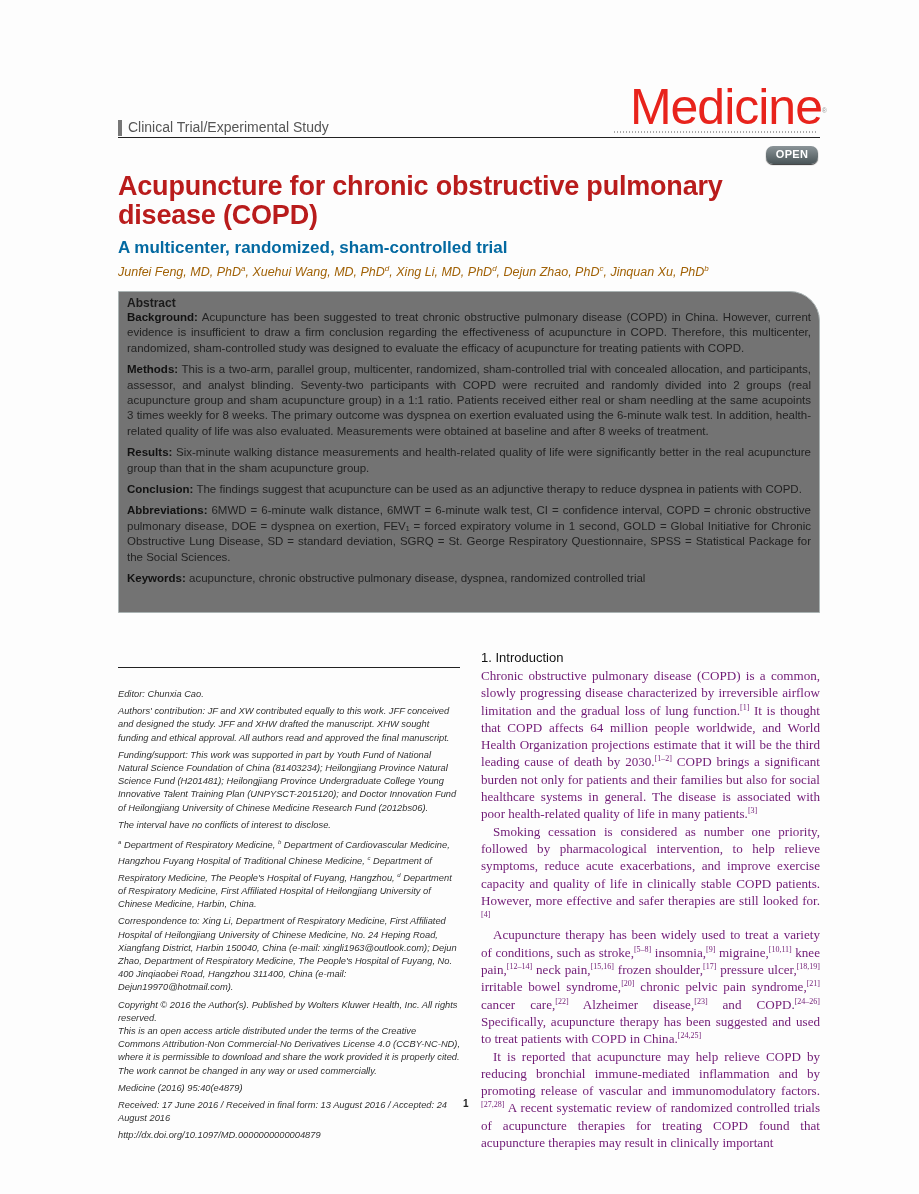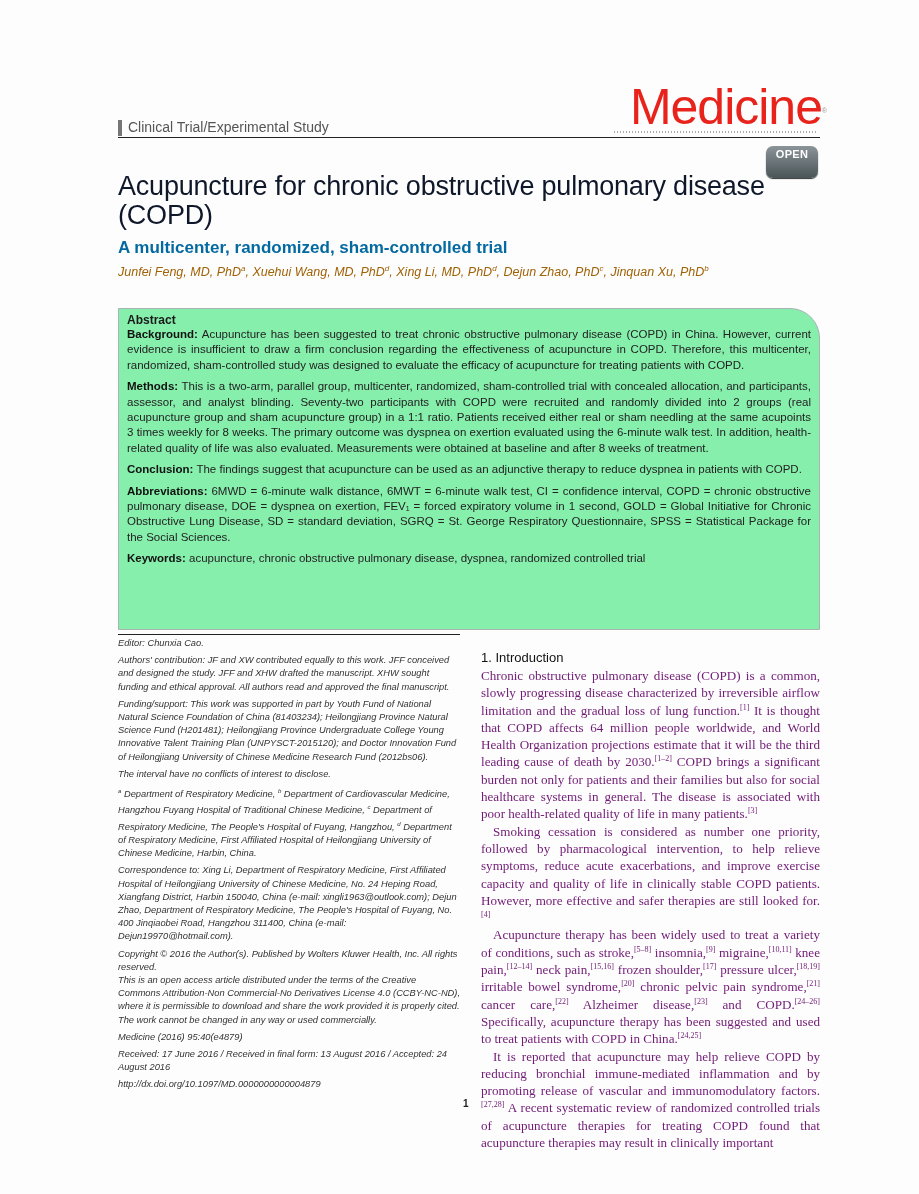--- a/index.html
+++ b/index.html
@@ -19,55 +19,55 @@
     line-height: 50px; text-align: right;
   }
   .logo .tm { position: absolute; right: -4px; top: 4px; font-size: 7px; color: #999; }
   .logo-dots {
     position: absolute; left: 613px; top: 131px; width: 205px; height: 2px;
     background-image: radial-gradient(circle, #aaa 0.7px, transparent 0.9px);
     background-size: 3px 2px;
   }
 
   .open-badge {
-    position: absolute; left: 766px; top: 146px; width: 52px; height: 32px;
+    position: absolute; left: 766px; top: 146px; width: 52px; height: 18px;
     border-radius: 7px;
     background: linear-gradient(#8b9498, #4a5558);
     color: #fff; font-size: 11px; font-weight: bold; text-align: center; line-height: 17px;
     box-shadow: 0 1px 1px #333; letter-spacing: 0.3px;
   }
 
   .title {
     position: absolute; left: 118px; top: 172px; width: 700px;
-    font-size: 27px; font-weight: normal; line-height: 29px; color: #0f172a; letter-spacing: -0.2px;
+    font-size: 27px; font-weight: bold; line-height: 29px; color: #b91c1c; letter-spacing: -0.2px;
   }
   .subtitle {
     position: absolute; left: 118px; top: 238px; width: 700px;
     font-size: 17px; font-weight: bold; color: #0369a1;
   }
   .authors {
     position: absolute; left: 118px; top: 264px; width: 720px;
     font-size: 12.5px; color: #a16207; font-style: italic;
   }
   .authors sup { font-size: 8px; }
 
   .abstract-box {
-    position: absolute; left: 118px; top: 308px; width: 702px; height: 322px;
-    background: #86efac; border: 1px solid #aab3b3; border-top-right-radius: 30px;
+    position: absolute; left: 118px; top: 291px; width: 702px; height: 322px;
+    background: #737373; border: 1px solid #aab3b3; border-top-right-radius: 30px;
     padding: 4px 8px 0 8px;
   }
   .abstract-box .heading { font-size: 12px; font-weight: bold; line-height: 14px; }
   .abstract-box p {
     font-size: 11.5px; line-height: 15.4px; text-align: justify; color: #222; margin-bottom: 6px;
   }
   .abstract-box p b { font-weight: bold; color: #111; }
 
   .left-notes {
-    position: absolute; left: 118px; top: 634px; width: 342px;
-    border-top: 1px solid #222; padding-top: 2px;
+    position: absolute; left: 118px; top: 667px; width: 342px;
+    border-top: 1px solid #222; padding-top: 20px;
     font-style: italic; font-size: 9.3px; line-height: 13.2px; color: #333;
   }
   .left-notes p { margin-bottom: 4px; }
   .left-notes sup { font-size: 6px; }
 
   .section-heading {
     position: absolute; left: 481px; top: 650px; font-size: 13px; font-weight: normal; color: #111;
   }
   .body-text {
     position: absolute; left: 481px; top: 667px; width: 339px;
@@ -101,20 +101,21 @@
 <h1 class="title">Acupuncture for chronic obstructive pulmonary disease (COPD)</h1>
 <h2 class="subtitle">A multicenter, randomized, sham-controlled trial</h2>
 
 <div class="authors" id="authors"><span>Junfei Feng, MD, PhD</span><sup>a</sup>, <span>Xuehui Wang, MD, PhD</span><sup>d</sup>, <span>Xing Li, MD, PhD</span><sup>d</sup>, <span>Dejun Zhao, PhD</span><sup>c</sup>, <span>Jinquan Xu, PhD</span><sup>b</sup></div>
 
 <div class="abstract-box">
   <div class="heading">Abstract</div>
   <div id="abstract-sections">
       <p><b>Background:</b><span> Acupuncture has been suggested to treat chronic obstructive pulmonary disease (COPD) in China. However, current evidence is insufficient to draw a firm conclusion regarding the effectiveness of acupuncture in COPD. Therefore, this multicenter, randomized, sham-controlled study was designed to evaluate the efficacy of acupuncture for treating patients with COPD.</span></p>
       <p><b>Methods:</b><span> This is a two-arm, parallel group, multicenter, randomized, sham-controlled trial with concealed allocation, and participants, assessor, and analyst blinding. Seventy-two participants with COPD were recruited and randomly divided into 2 groups (real acupuncture group and sham acupuncture group) in a 1:1 ratio. Patients received either real or sham needling at the same acupoints 3 times weekly for 8 weeks. The primary outcome was dyspnea on exertion evaluated using the 6-minute walk test. In addition, health-related quality of life was also evaluated. Measurements were obtained at baseline and after 8 weeks of treatment.</span></p>
+      <p><b>Results:</b><span> Six-minute walking distance measurements and health-related quality of life were significantly better in the real acupuncture group than that in the sham acupuncture group.</span></p>
       <p><b>Conclusion:</b><span> The findings suggest that acupuncture can be used as an adjunctive therapy to reduce dyspnea in patients with COPD.</span></p>
       <p><b>Abbreviations:</b><span>  6MWD = 6-minute walk distance, 6MWT = 6-minute walk test, CI = confidence interval, COPD = chronic obstructive pulmonary disease, DOE = dyspnea on exertion, FEV₁ = forced expiratory volume in 1 second, GOLD = Global Initiative for Chronic Obstructive Lung Disease, SD = standard deviation, SGRQ = St. George Respiratory Questionnaire, SPSS = Statistical Package for the Social Sciences.</span></p>
       <p><b>Keywords:</b><span> acupuncture, chronic obstructive pulmonary disease, dyspnea, randomized controlled trial</span></p>
     </div>
 </div>
 
 <div class="left-notes">
   <p>Editor: Chunxia Cao.</p>
   <p>Authors' contribution: JF and XW contributed equally to this work. JFF conceived and designed the study. JFF and XHW drafted the manuscript. XHW sought funding and ethical approval. All authors read and approved the final manuscript.</p>
   <p>Funding/support: This work was supported in part by Youth Fund of National Natural Science Foundation of China (81403234); Heilongjiang Province Natural Science Fund (H201481); Heilongjiang Province Undergraduate College Young Innovative Talent Training Plan (UNPYSCT-2015120); and Doctor Innovation Fund of Heilongjiang University of Chinese Medicine Research Fund (2012bs06).</p>

